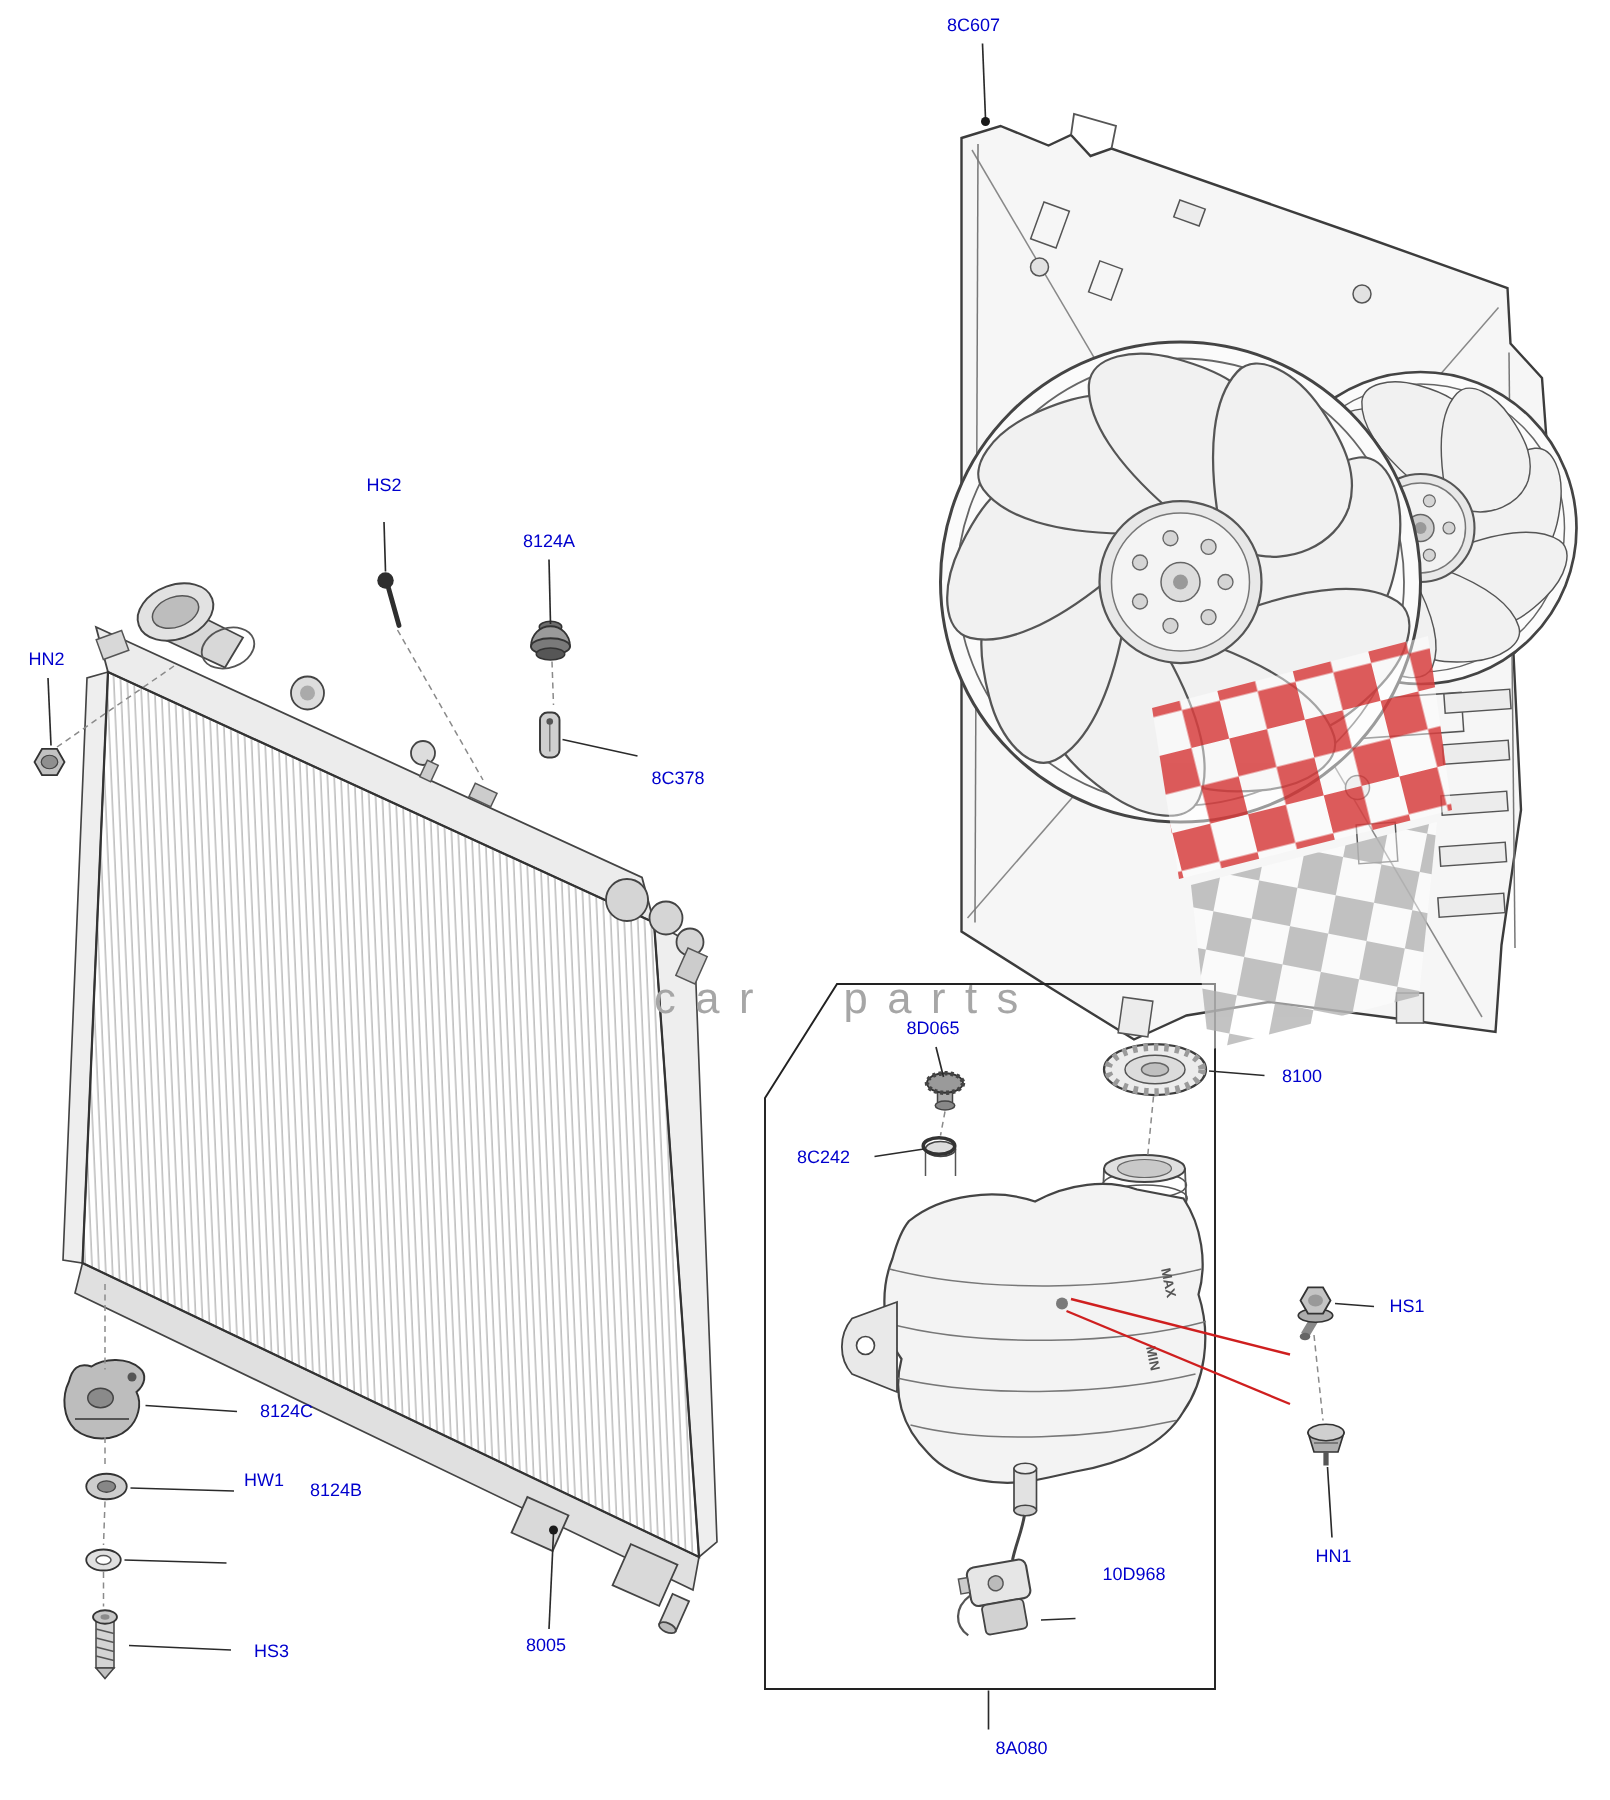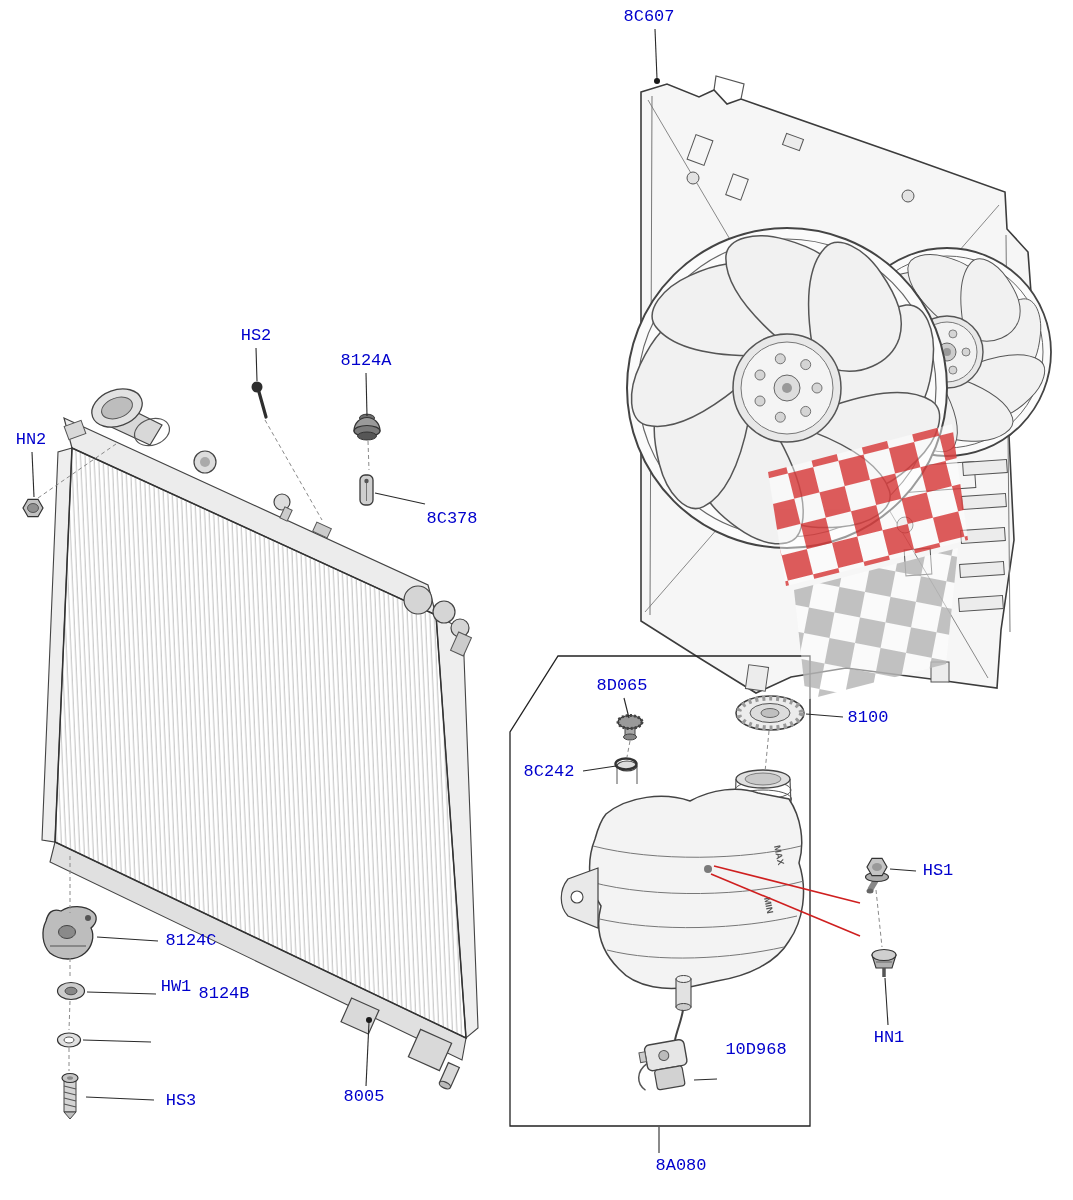--- a/index.html
+++ b/index.html
@@ -3,22 +3,22 @@
 <meta charset="utf-8">
 <style>
   html,body{margin:0;padding:0;background:#fff;}
   .stage{
     position:relative;width:1073px;height:1200px;background:#ffffff;
     overflow:hidden;font-family:"Liberation Sans",sans-serif;
   }
   .stage svg{position:absolute;left:0;top:0;}
   .part-label{
     position:absolute;transform:translate(-50%,-50%);
-    font-size:17px;line-height:1.1;color:var(--label,#0000cd);
-    white-space:nowrap;cursor:pointer;font-family:Liberation Mono, monospace;
+    font-size:12px;line-height:1.1;color:var(--label,#0000cd);
+    white-space:nowrap;cursor:pointer;
   }
   .wm-word{
     position:absolute;left:78px;top:486px;font-size:114px;font-weight:700;
     letter-spacing:2px;line-height:1;color:rgba(219,55,55,0.88);
     pointer-events:none;
   }
   .wm-sub{
     position:absolute;left:436px;top:650px;font-size:29px;
     letter-spacing:13px;word-spacing:26px;color:#a6a6a6;pointer-events:none;
   }
@@ -349,24 +349,25 @@
     <line x1="714" y1="866" x2="860" y2="903"></line>
     <line x1="711" y1="874" x2="860" y2="936"></line>
   </g>
 
   <g opacity="0.85">
     <path d="M 768 472 L 952 424 L 968 540 L 786 586 Z" fill="url(#chkR)" stroke="none"></path>
     <path d="M 794 590 L 958 548 L 946 664 L 806 700 Z" fill="url(#chkG)" stroke="none"></path>
   </g>
 </svg>
 
+<div class="wm-sub">car parts</div>
 
 <div>
       <div class="part-label" style="left: 649px; top: 17px;">8C607</div>
-      <div class="part-label" style="left: 256px; top: 336px;">HS2</div>
+      <div class="part-label" style="left: 256px; top: 324px;">HS2</div>
       <div class="part-label" style="left: 366px; top: 361px;">8124A</div>
       <div class="part-label" style="left: 31px; top: 440px;">HN2</div>
       <div class="part-label" style="left: 452px; top: 503px; margin-top: 16px;">8C378</div>
       <div class="part-label" style="left: 622px; top: 686px;">8D065</div>
       <div class="part-label" style="left: 868px; top: 718px;">8100</div>
       <div class="part-label" style="left: 549px; top: 772px;">8C242</div>
       <div class="part-label" style="left: 938px; top: 871px;">HS1</div>
       <div class="part-label" style="left: 191px; top: 941px; text-align: right;">8124C</div>
       <div class="part-label" style="left: 190px; top: 994px; margin-left: 34px;">8124B</div>
       <div class="part-label" style="left: 176px; top: 987px;">HW1</div>

